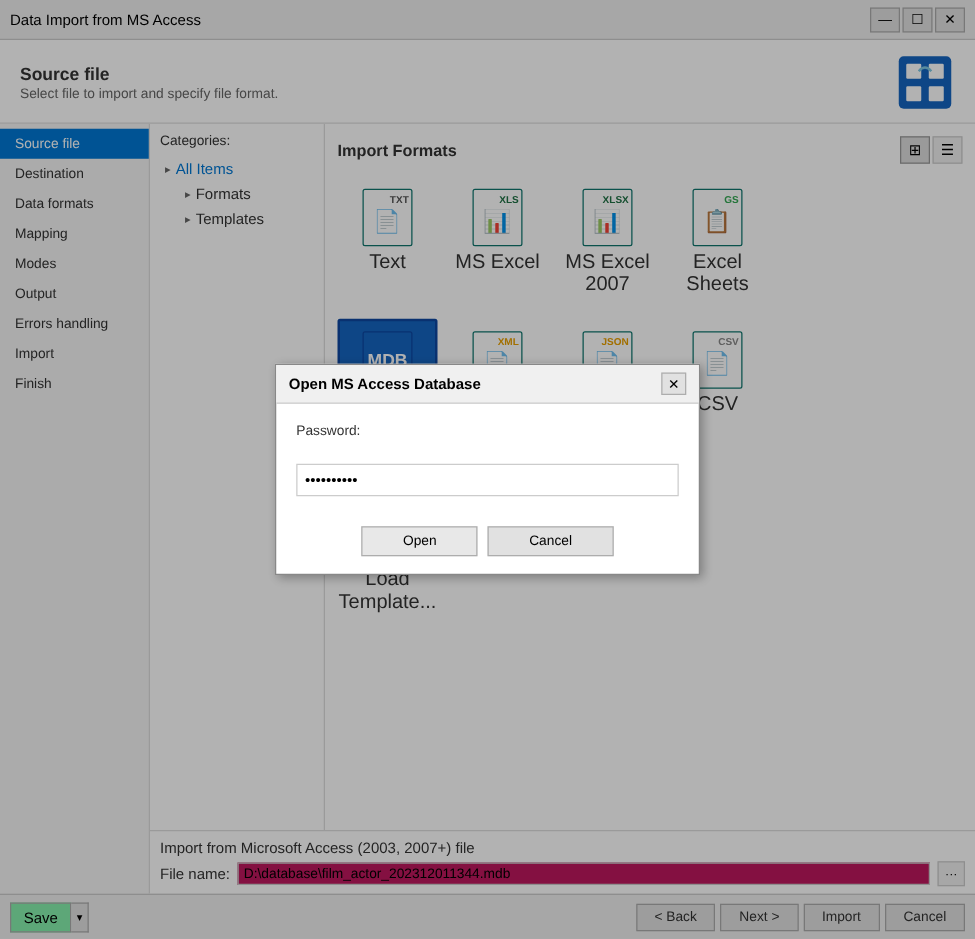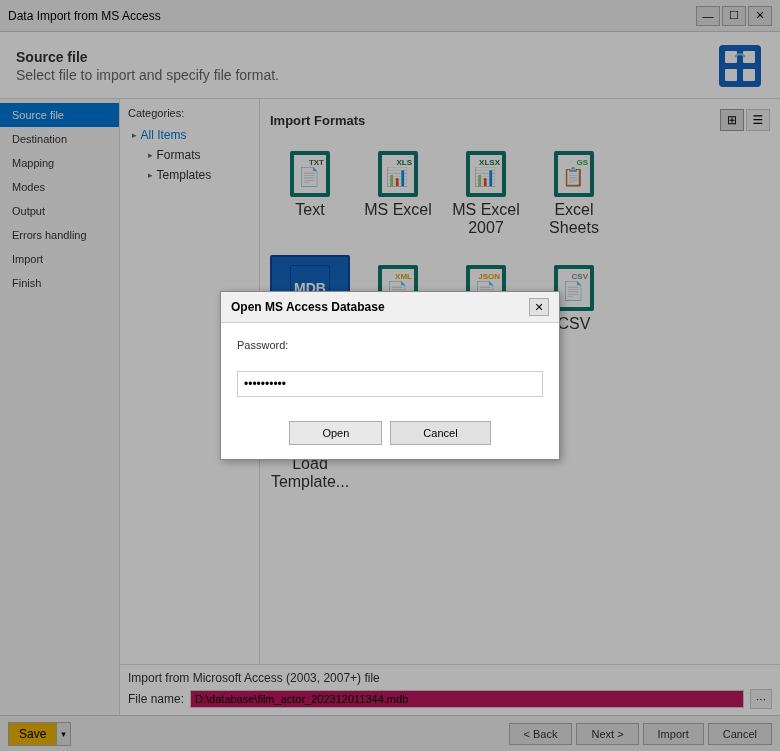--- a/index.html
+++ b/index.html
@@ -25,21 +25,21 @@
     }
 
     
     .header {
       background: white; padding: 10px 16px 8px 16px;
       border-bottom: 1px solid #ddd;
       display: flex; align-items: center; justify-content: space-between;
     }
     .header-left {}
     .header-title { font-size: 14px; font-weight: bold; color: #333; }
-    .header-subtitle { font-size: 14px; color: #666; margin-top: 2px; }
+    .header-subtitle { font-size: 11px; color: #666; margin-top: 2px; }
     .header-logo {
       width: 48px; height: 48px; display: flex; align-items: center; justify-content: center;
     }
 
     
     .content-area {
       display: flex; flex: 1; overflow: hidden;
     }
 
     
@@ -98,21 +98,21 @@
       display: grid; grid-template-columns: repeat(4, 80px); gap: 8px;
       margin-bottom: 16px;
     }
     .format-item {
       display: flex; flex-direction: column; align-items: center;
       padding: 8px 4px; cursor: pointer; border: 2px solid transparent;
       border-radius: 2px; width: 80px;
     }
 
     .format-icon {
-      width: 40px; height: 46px; border: 4px solid #0f766e; background: white;
+      width: 40px; height: 46px; border: 1px solid #0f766e; background: white;
       display: flex; flex-direction: column; align-items: center; justify-content: center;
       border-radius: 2px; position: relative; margin-bottom: 4px;
       font-size: 9px; font-weight: bold;
     }
     .format-icon .ext-label {
       font-size: 8px; font-weight: bold; position: absolute; top: 3px; right: 2px;
     }
     .format-icon .type-icon {
       font-size: 18px; margin-top: 6px;
     }
@@ -147,21 +147,21 @@
       display: flex; align-items: center; justify-content: space-between;
       padding: 6px 8px; height: 36px;
     }
     .footer-left { display: flex; gap: 0; }
     .footer-right { display: flex; gap: 4px; }
     .btn {
       padding: 4px 14px; border: 1px solid #adadad; background: #e1e1e1;
       cursor: pointer; font-size: 11px; color: #333;
     }
     .btn-save {
-      padding: 4px 10px; border: 1px solid #adadad; background: #eab308;
+      padding: 4px 10px; border: 1px solid #adadad; background: #86efac;
       cursor: pointer; font-size: 11px; display: flex; align-items: center; gap: 3px;
     }
     .btn-save-dropdown {
       padding: 4px 4px; border: 1px solid #adadad; border-left: none;
       background: #e1e1e1; cursor: pointer; font-size: 9px;
     }
 
     
     .modal-overlay {
       position: fixed; top: 0; left: 0; width: 780px; height: 751px;
@@ -241,20 +241,21 @@
         <path d="M18 14 Q23 8 28 14" stroke="#7ec8e3" stroke-width="2" fill="none"></path>
       </svg>
     </div>
   </div>
 
   <div class="content-area">
 
     <div class="sidebar">
       <div class="sidebar-item active">Source file</div>
       <div class="sidebar-item">Destination</div>
+      <div class="sidebar-item">Data formats</div>
       <div class="sidebar-item">Mapping</div>
       <div class="sidebar-item">Modes</div>
       <div class="sidebar-item">Output</div>
       <div class="sidebar-item">Errors handling</div>
       <div class="sidebar-item">Import</div>
       <div class="sidebar-item">Finish</div>
     </div>
 
     <div class="right-content">
       <div class="categories-area">

